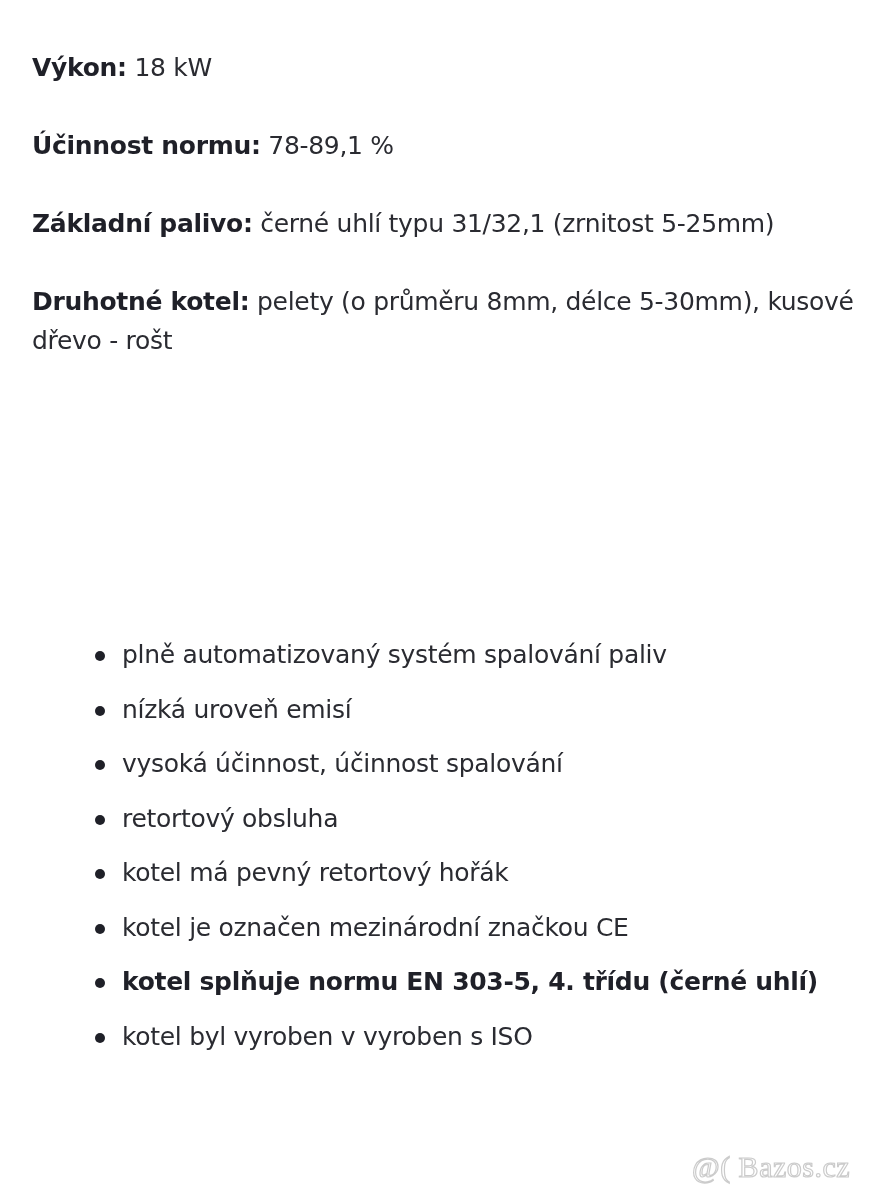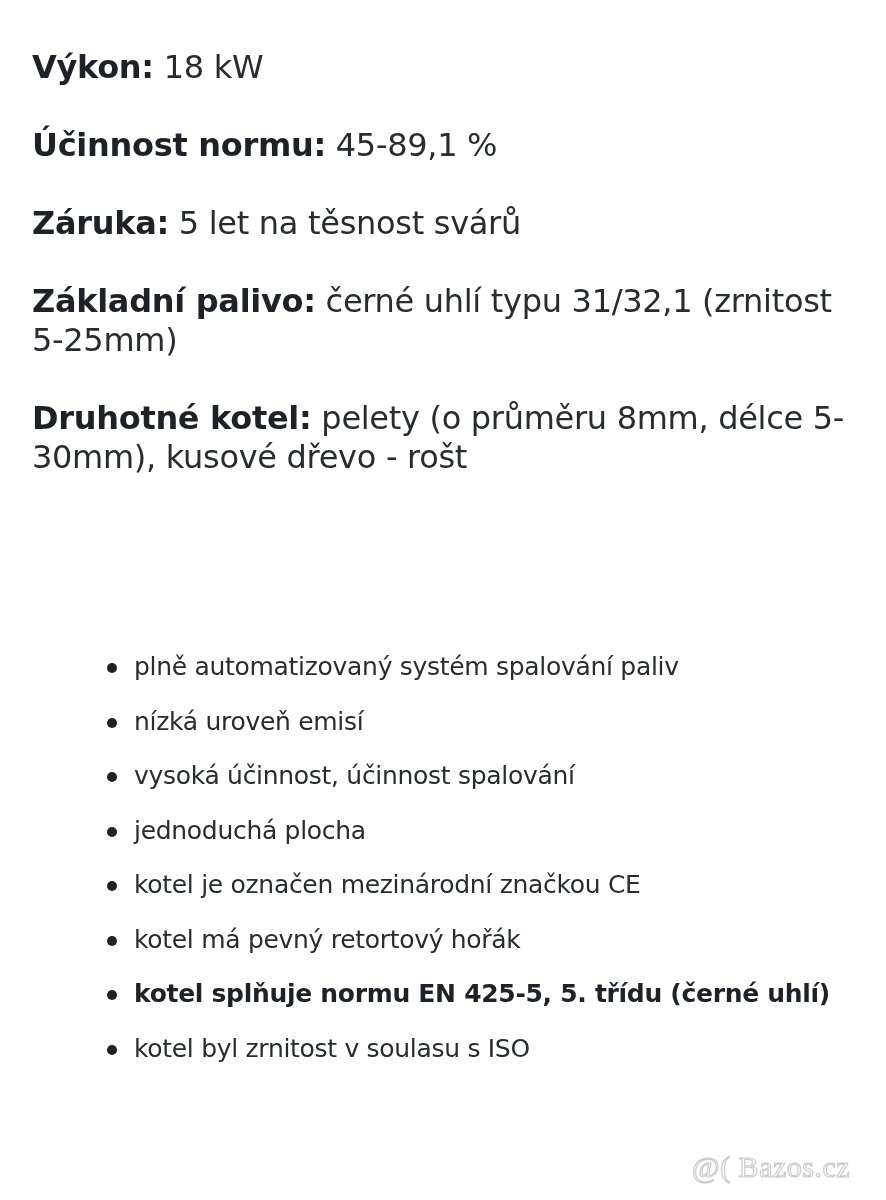--- a/index.html
+++ b/index.html
@@ -15,38 +15,38 @@
       font-family: "DejaVu Sans", sans-serif;
       color: #22232a;
     }
     .specs {
       position: absolute;
       left: 32px;
       top: 48px;
       width: 830px;
     }
     .spec-row {
-      font-size: 32px;
+      font-size: 25px;
       line-height: 39px;
       margin: 0 0 39px 0;
       letter-spacing: -0.3px;
     }
     .spec-row .label {
       font-weight: bold;
       color: #1f2028;
     }
     .spec-row .value {
       font-weight: normal;
       color: #2a2b31;
     }
     .features {
       position: absolute;
       left: 94px;
       top: 628px;
-      margin: 12px;
+      margin: 0;
       padding: 0;
       list-style: none;
     }
     .feature {
       position: relative;
       font-size: 25px;
       line-height: 54.5px;
       padding-left: 28px;
       color: #2a2b31;
       letter-spacing: -0.3px;
@@ -75,30 +75,29 @@
       -webkit-text-stroke: 1.2px #c9c9c9;
       letter-spacing: 0.5px;
       opacity: 0.95;
     }
   </style>
 </head>
 <body>
 
 <div class="specs">
   <p class="spec-row"><span class="label">Výkon:</span><span class="value"> 18 kW</span></p>
-  <p class="spec-row"><span class="label">Účinnost normu:</span><span class="value"> 45-89,1 %</span></p>
-  <p class="spec-row"><span class="label">Záruka:</span><span class="value"> 5 let na těsnost svárů</span></p>
+  <p class="spec-row"><span class="label">Účinnost normu:</span><span class="value"> 78-89,1 %</span></p>
   <p class="spec-row"><span class="label">Základní palivo:</span><span class="value"> černé uhlí typu 31/32,1 (zrnitost 5-25mm)</span></p>
   <p class="spec-row"><span class="label">Druhotné kotel:</span><span class="value"> pelety (o průměru 8mm, délce 5-30mm), kusové dřevo - rošt</span></p>
 </div>
 
 <ul class="features">
   <li class="feature"><span class="bullet"></span><span>plně automatizovaný systém spalování paliv</span></li>
   <li class="feature"><span class="bullet"></span><span>nízká uroveň emisí</span></li>
   <li class="feature"><span class="bullet"></span><span>vysoká účinnost, účinnost spalování</span></li>
-  <li class="feature"><span class="bullet"></span><span>jednoduchá plocha</span></li>
+  <li class="feature"><span class="bullet"></span><span>retortový obsluha</span></li>
+  <li class="feature"><span class="bullet"></span><span>kotel má pevný retortový hořák</span></li>
   <li class="feature"><span class="bullet"></span><span>kotel je označen mezinárodní značkou CE</span></li>
-  <li class="feature"><span class="bullet"></span><span>kotel má pevný retortový hořák</span></li>
-  <li class="feature bold"><span class="bullet"></span><span>kotel splňuje normu EN 425-5, 5. třídu (černé uhlí)</span></li>
-  <li class="feature"><span class="bullet"></span><span>kotel byl zrnitost v soulasu s ISO</span></li>
+  <li class="feature bold"><span class="bullet"></span><span>kotel splňuje normu EN 303-5, 4. třídu (černé uhlí)</span></li>
+  <li class="feature"><span class="bullet"></span><span>kotel byl vyroben v vyroben s ISO</span></li>
 </ul>
 
 <div class="watermark">@( Bazos.cz</div>
 
 </body></html>

